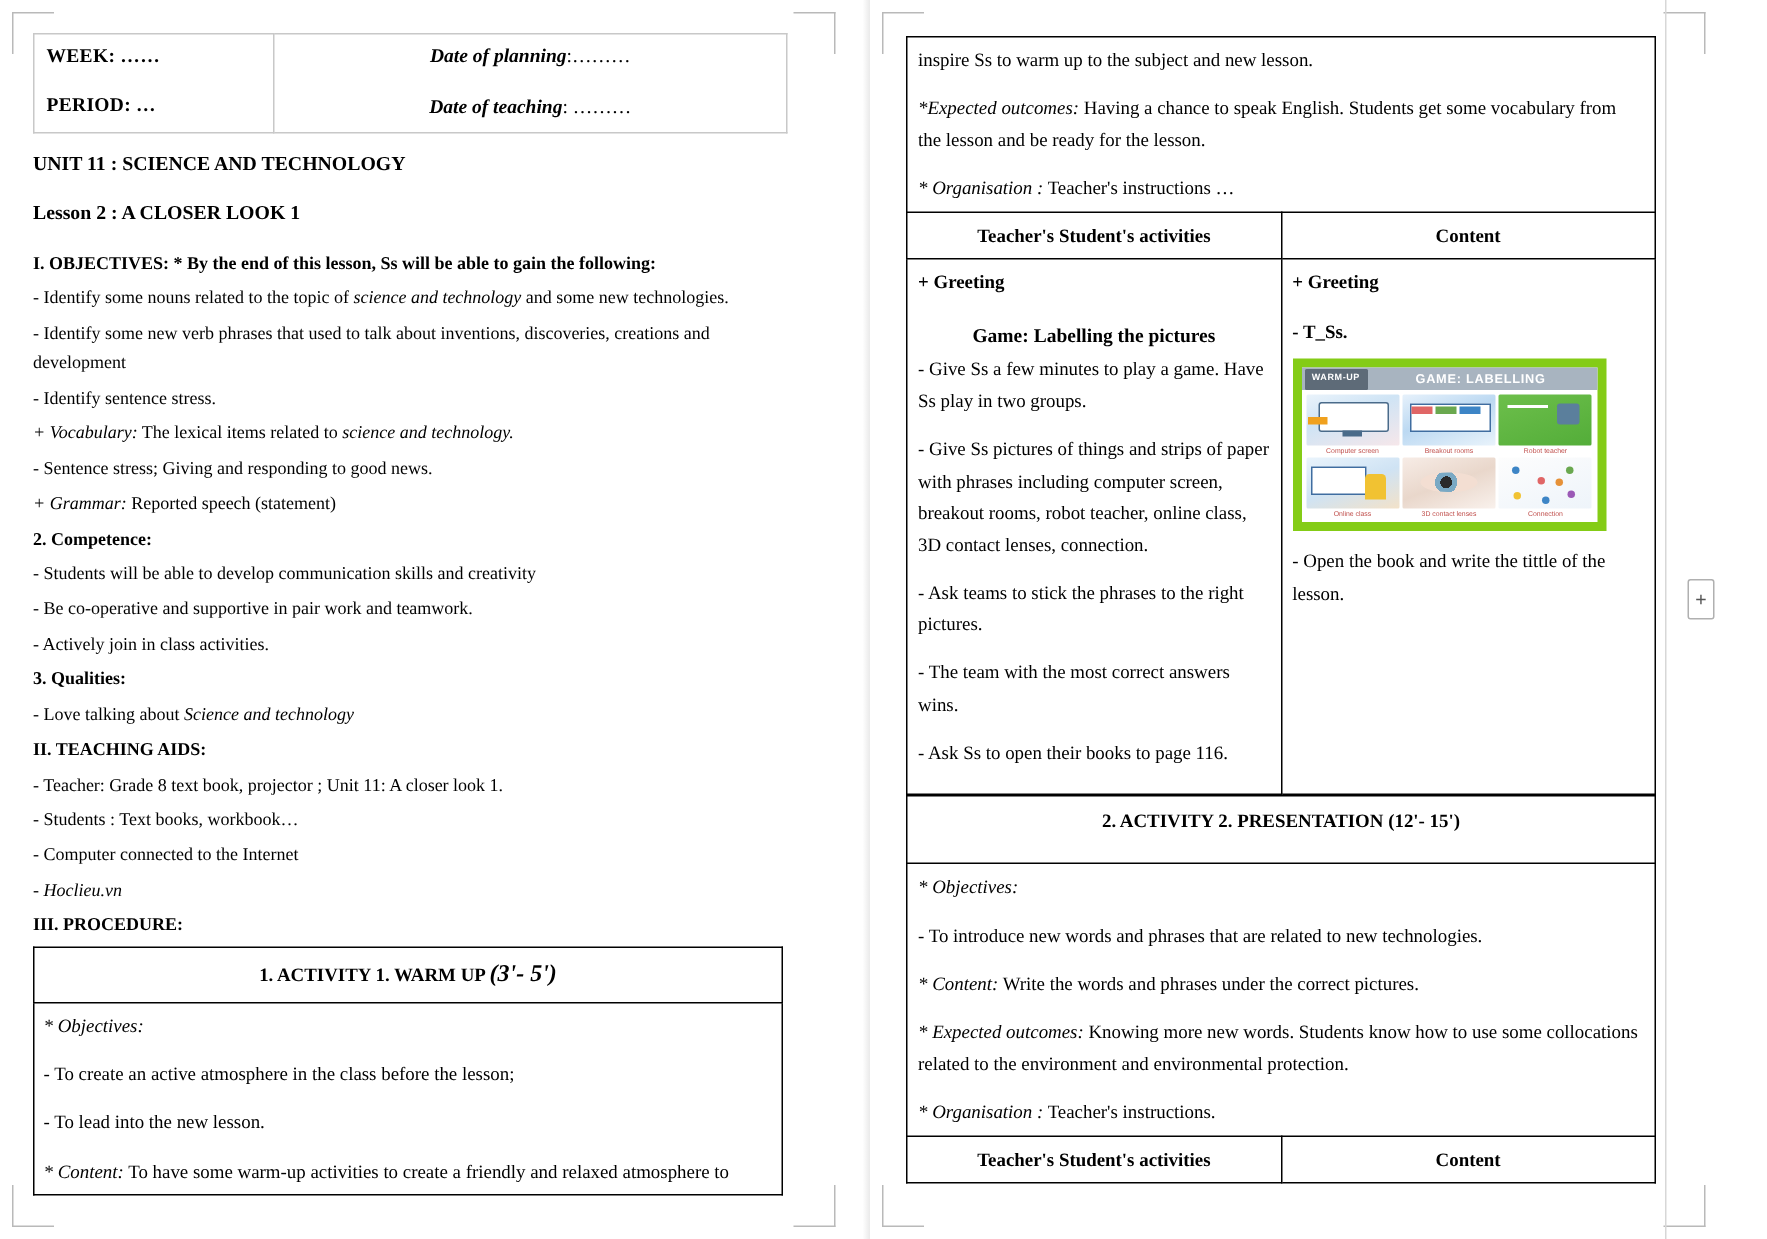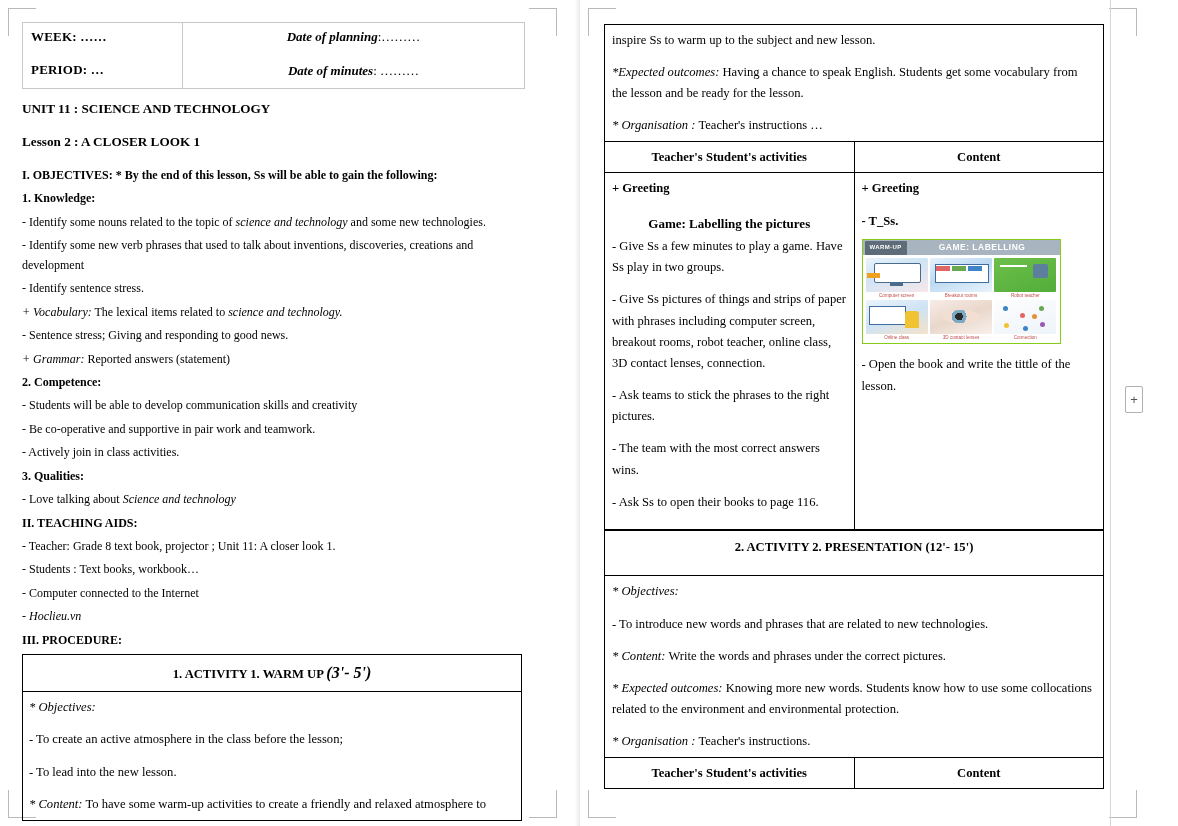--- a/index.html
+++ b/index.html
@@ -60,21 +60,21 @@
   table.act2{border-collapse:collapse;width:500px;table-layout:fixed;}
   table.act2 td{border:1px solid #000;padding:5px 7px;vertical-align:top;font-size:12.6px;line-height:1.62;}
   td.colhead{text-align:center;font-weight:bold;font-size:13px;padding:6px 4px;}
   .col-a{width:287px;margin-top:13px;}
   .col-b{width:213px;}
   .gamehead{text-align:center;font-weight:bold;font-size:13px;margin:14px 0 2px 0;}
   .tight{margin:0 0 2px 0;line-height:1.68;}
   .sp{margin:0 0 11px 0;line-height:1.68;}
 
   
-  .slide{width:197px;border:1px solid #84cc16;margin:7px 0 10px 0;background:#fff;}
+  .slide{width:197px;border:6px solid #84cc16;margin:7px 0 10px 0;background:#fff;}
   .slide .banner{display:flex;align-items:center;background:#a8b4c0;height:15px;padding:0 2px;}
   .slide .wu{background:#5e6b78;color:#fff;font-family:"Liberation Sans",sans-serif;font-weight:bold;font-size:6px;letter-spacing:.4px;padding:2px 5px;border-radius:1px;}
   .slide .gt{flex:1;text-align:center;color:#ffffff;font-family:"Liberation Sans",sans-serif;font-weight:bold;font-size:8.5px;letter-spacing:.5px;}
   .grid{display:grid;grid-template-columns:repeat(3,1fr);gap:2px;padding:3px;}
   .cell{display:flex;flex-direction:column;align-items:center;}
   .thumb{width:100%;height:34px;border-radius:1px;position:events;position:relative;overflow:hidden;}
   .cap{font-family:"Liberation Sans",sans-serif;font-size:4.6px;color:#c0504d;margin-top:1px;text-align:center;line-height:1.1;}
   .t1{background:linear-gradient(160deg,#eaf3fb 0%,#cfe4f5 40%,#f6e7ea 100%);}
   .t2{background:linear-gradient(160deg,#e6f1fb 0%,#bcd9f2 45%,#e9f3fb 100%);}
   .t3{background:linear-gradient(160deg,#6dbf4b 0%,#53ad39 100%);}
@@ -122,41 +122,40 @@
           <tr>
         <td class="c1">
           <div class="wk">WEEK: ……</div>
           <div class="wk second">PERIOD: …</div>
         </td>
         <td>
           <div class="dline">
             <b><i>Date of planning</i></b><span>:………</span>
           </div>
           <div class="dline">
-            <b><i>Date of minutes</i></b><span>: ………</span>
+            <b><i>Date of teaching</i></b><span>: ………</span>
           </div>
         </td>
       </tr>
     </tbody>
       </table>
 
     <div class="ctr unit">UNIT 11 : SCIENCE AND TECHNOLOGY</div>
     <div class="ctr lesson">Lesson 2 : A CLOSER LOOK 1</div>
 
     <div style="height:16px;"></div>
 
     <p class="l b">I. OBJECTIVES: * By the end of this lesson, Ss will be able to gain the following:</p>
-    <p class="l b">1. Knowledge:</p>
 
     <p class="l"><span>- Identify some nouns related to the topic of </span><i>science and technology</i><span> and some new technologies.</span></p>
     <p class="l">- Identify some new verb phrases that used to talk about inventions, discoveries, creations and development</p>
     <p class="l">- Identify sentence stress.</p>
     <p class="l"><i>+ Vocabulary:</i><span> The lexical items related to </span><i>science and technology.</i></p>
     <p class="l">- Sentence stress; Giving and responding to good news.</p>
-    <p class="l"><i>+ Grammar:</i><span> Reported answers (statement)</span></p>
+    <p class="l"><i>+ Grammar:</i><span> Reported speech (statement)</span></p>
 
     <p class="l b">2. Competence:</p>
     <p class="l">- Students will be able to develop communication skills and creativity</p>
     <p class="l">- Be co-operative and supportive in pair work and teamwork.</p>
     <p class="l">- Actively join in class activities.</p>
 
     <p class="l b">3. Qualities:</p>
     <p class="l"><span>- Love talking about </span><i>Science and technology</i></p>
 
     <p class="l b">II. TEACHING AIDS:</p>

